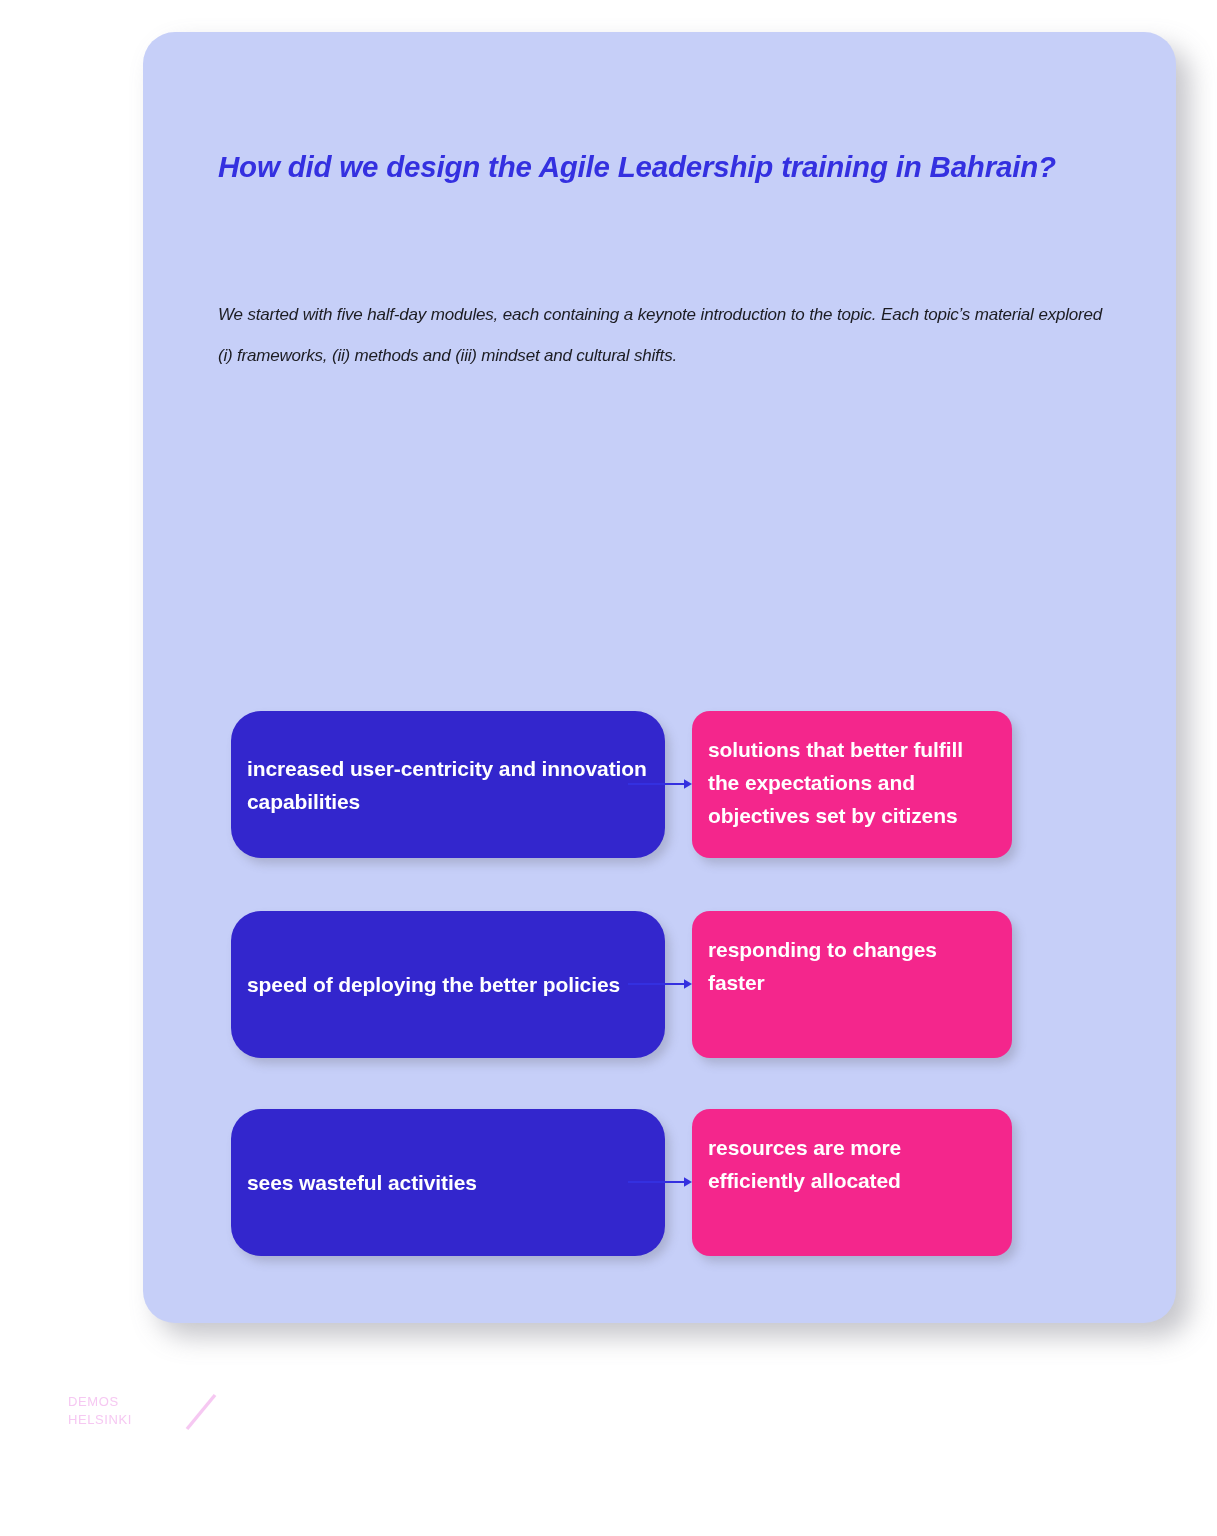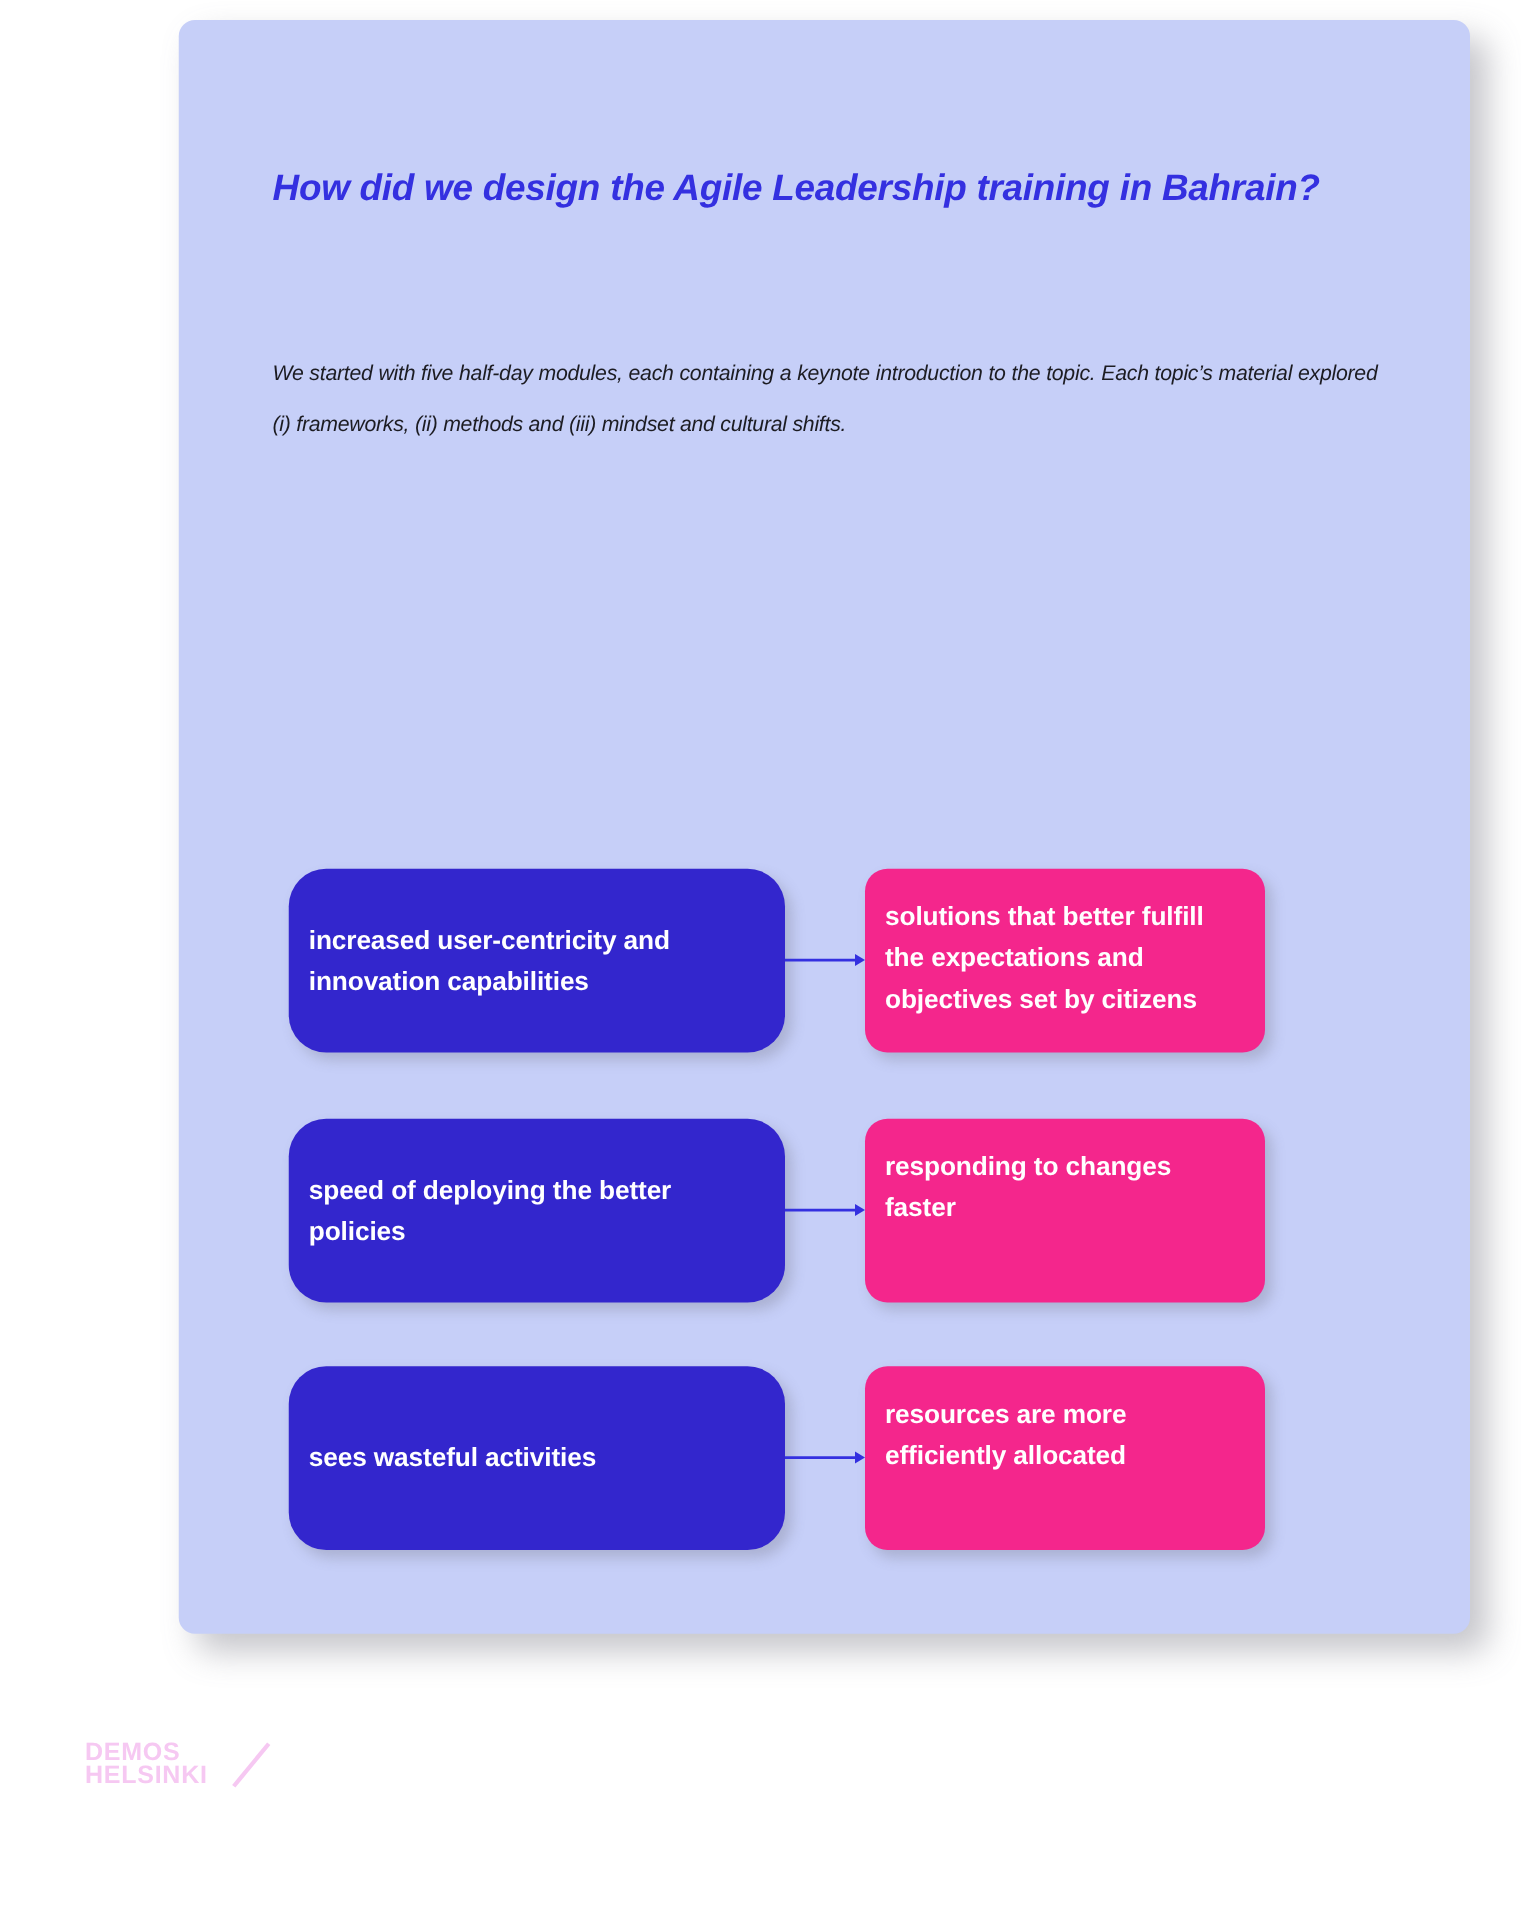--- a/index.html
+++ b/index.html
@@ -12,25 +12,25 @@
     height: 1536px;
     font-family: "Liberation Sans", sans-serif;
     position: relative;
     overflow: hidden;
   }
 
   
   #slide-panel {
     position: absolute;
     left: 143px;
-    top: 16px;
+    top: 32px;
     width: 1033px;
     height: 1291px;
     background: #c6cff8;
-    border-radius: 13px;
+    border-radius: 32px;
     box-shadow: 14px 14px 26px rgba(120, 120, 130, 0.42);
     box-sizing: border-box;
   }
 
   
   #slide-title {
     position: absolute;
     left: 75px;
     top: 113px;
     width: 880px;
@@ -76,21 +76,21 @@
     color: #ffffff;
     font-size: 21px;
     font-weight: bold;
     line-height: 33px;
     letter-spacing: -0.1px;
     box-shadow: 5px 6px 10px rgba(110, 110, 125, 0.30);
   }
 
   .card-cause {
     left: 0;
-    width: 397px;
+    width: 434px;
     background: #3326cd;
     border-radius: 30px;
     display: flex;
     align-items: center;
     padding: 0 15px 0 16px;
   }
 
   .card-effect {
     left: 461px;
     width: 320px;
@@ -118,22 +118,22 @@
     position: absolute;
     left: 68px;
     top: 1393px;
     width: 150px;
     height: 48px;
   }
   #logo-text {
     position: absolute;
     left: 0;
     top: 0;
-    font-size: 20px;
-    font-weight: bold;
+    font-size: 13px;
+    font-weight: normal;
     line-height: 18px;
     letter-spacing: 0.6px;
     color: #f6c8f2;
     white-space: pre-line;
   }
   #logo-slash {
     position: absolute;
     left: 115px;
     top: 0px;
     width: 38px;

